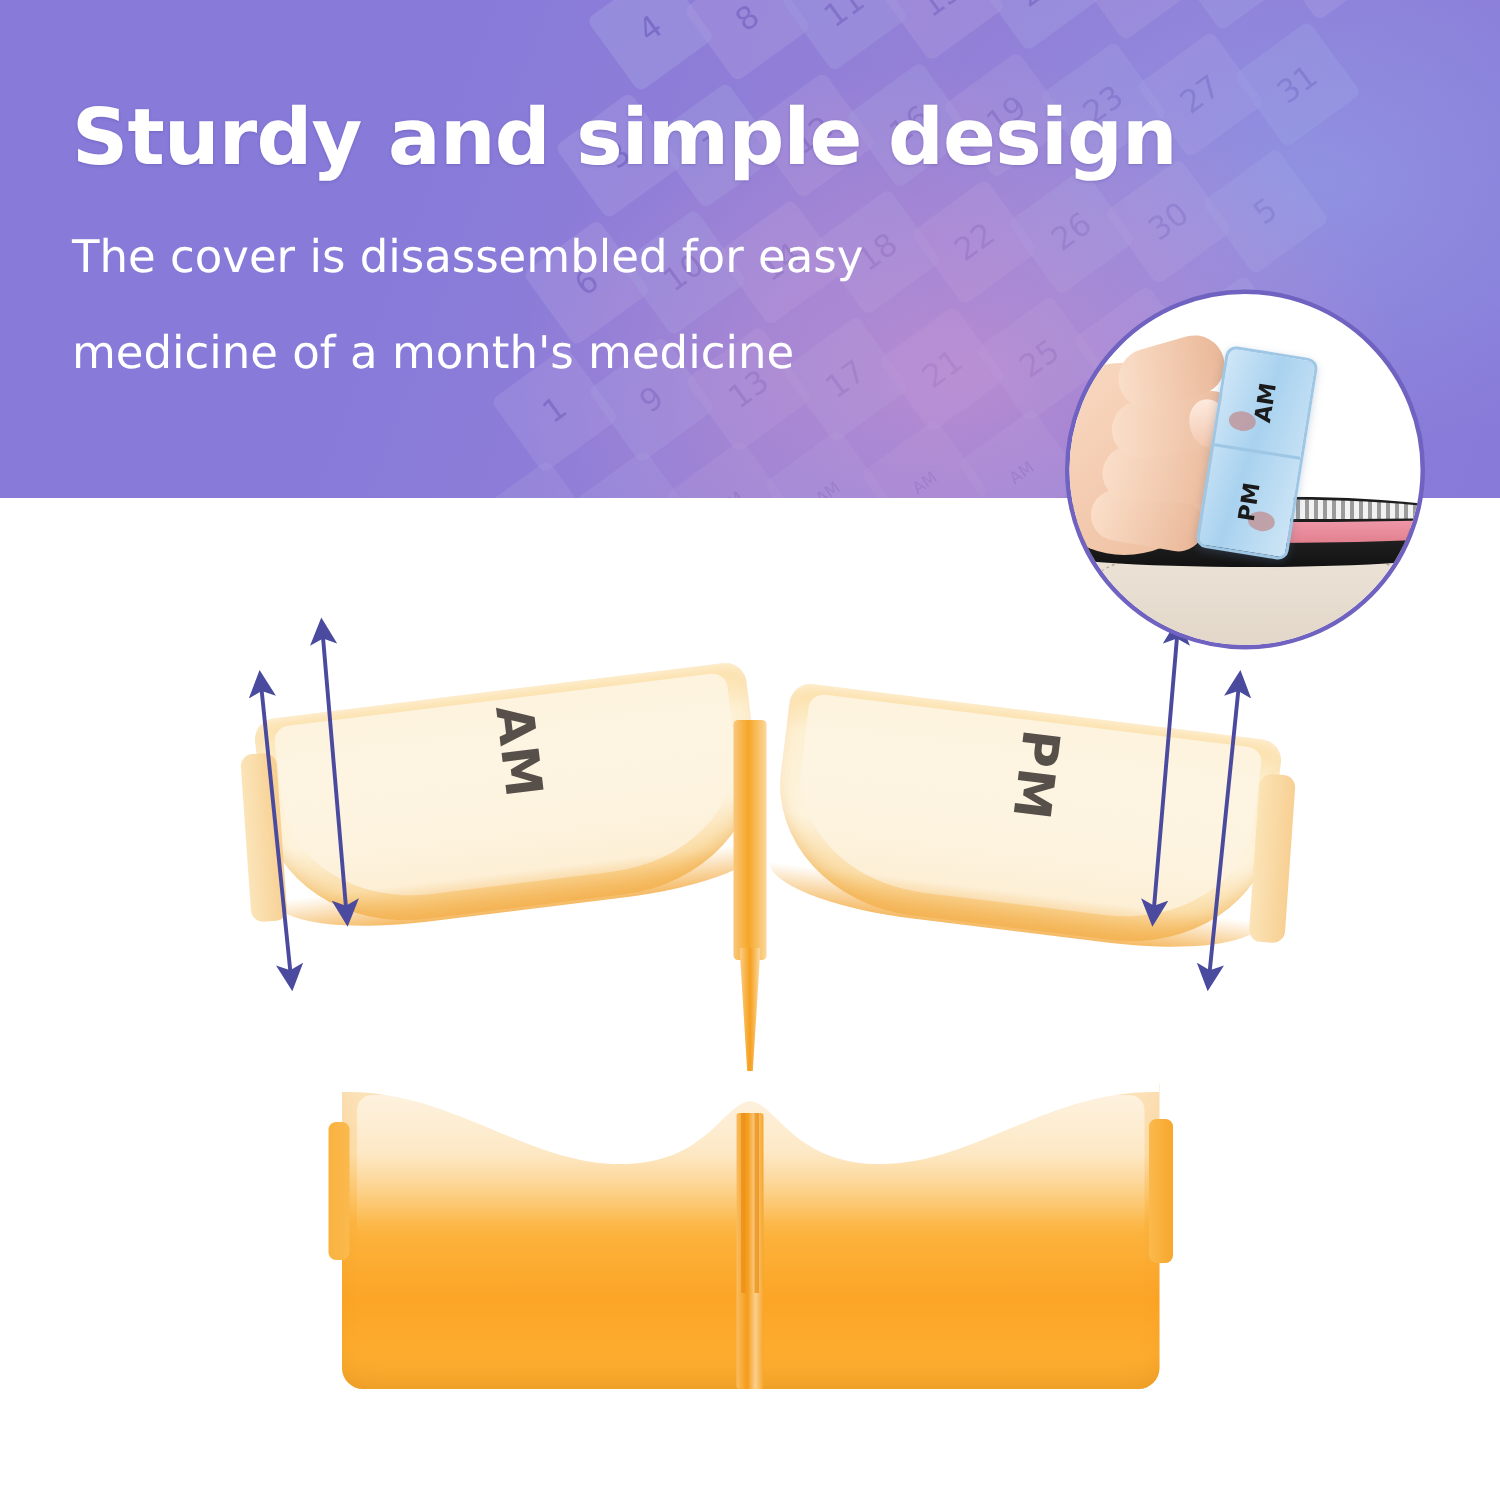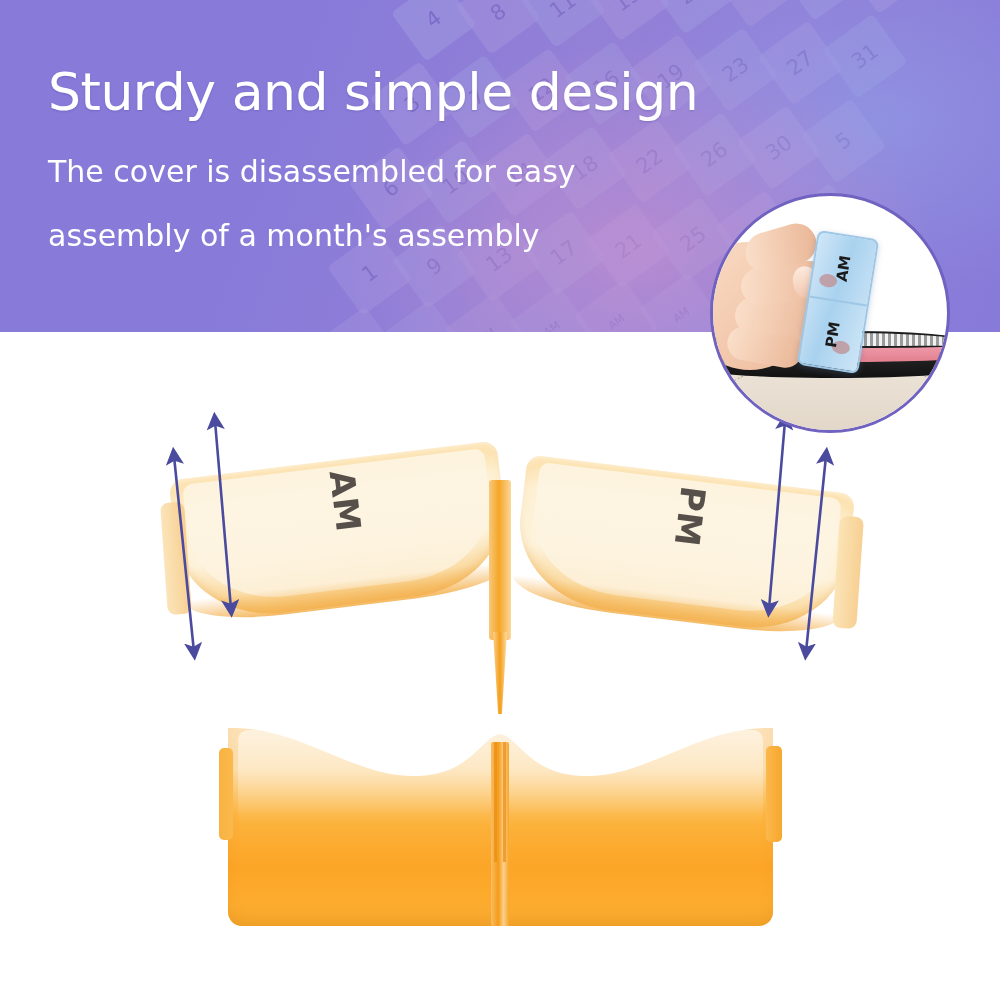--- a/index.html
+++ b/index.html
@@ -45,21 +45,21 @@
     position:absolute; inset:0;
     background:
       radial-gradient(ellipse 420px 300px at 640px 250px, rgba(212,150,205,.55), rgba(212,150,205,0) 70%),
       radial-gradient(ellipse 380px 260px at 880px 120px, rgba(150,170,235,.45), rgba(150,170,235,0) 70%),
       linear-gradient(110deg, rgba(135,122,217,0) 28%, rgba(170,140,210,.35) 55%, rgba(135,122,217,.1) 100%);
     pointer-events:none;
   }
 
   .headline{
     position:absolute; left:48px; top:62px;
-    font-size:52px; font-weight:normal; color:#ffffff;
+    font-size:52px; font-weight:bold; color:#ffffff;
     letter-spacing:-.5px; white-space:nowrap;
     text-shadow:0 1px 2px rgba(60,45,130,.25);
   }
   .sub{
     position:absolute; left:48px;
     font-size:30px; color:#ffffff; white-space:nowrap;
     font-weight:normal;
   }
   .sub.l1{ top:154px; }
   .sub.l2{ top:218px; }
@@ -320,21 +320,21 @@
       <div class="cell am" style="background:rgba(180,199,242,.4)">AM</div>
       <div class="cell am" style="background:rgba(204,189,234,.4)">AM</div>
       <div class="cell am" style="background:rgba(182,197,239,.4)">AM</div>
     </div>
   </div>
 
   <div class="bg-wash"></div>
 
   <div class="headline">Sturdy and simple design</div>
   <div class="sub l1">The cover is disassembled for easy</div>
-  <div class="sub l2">assembly of a month's assembly</div>
+  <div class="sub l2">medicine of a month's medicine</div>
 </div>
 
 <div class="inset">
   <div class="pouch-body"></div>
   <div class="pouch-seam"></div>
   <div class="pouch-black"></div>
   <div class="pouch-pink"></div>
   <div class="zipper"></div>
 
   <div class="hand">

